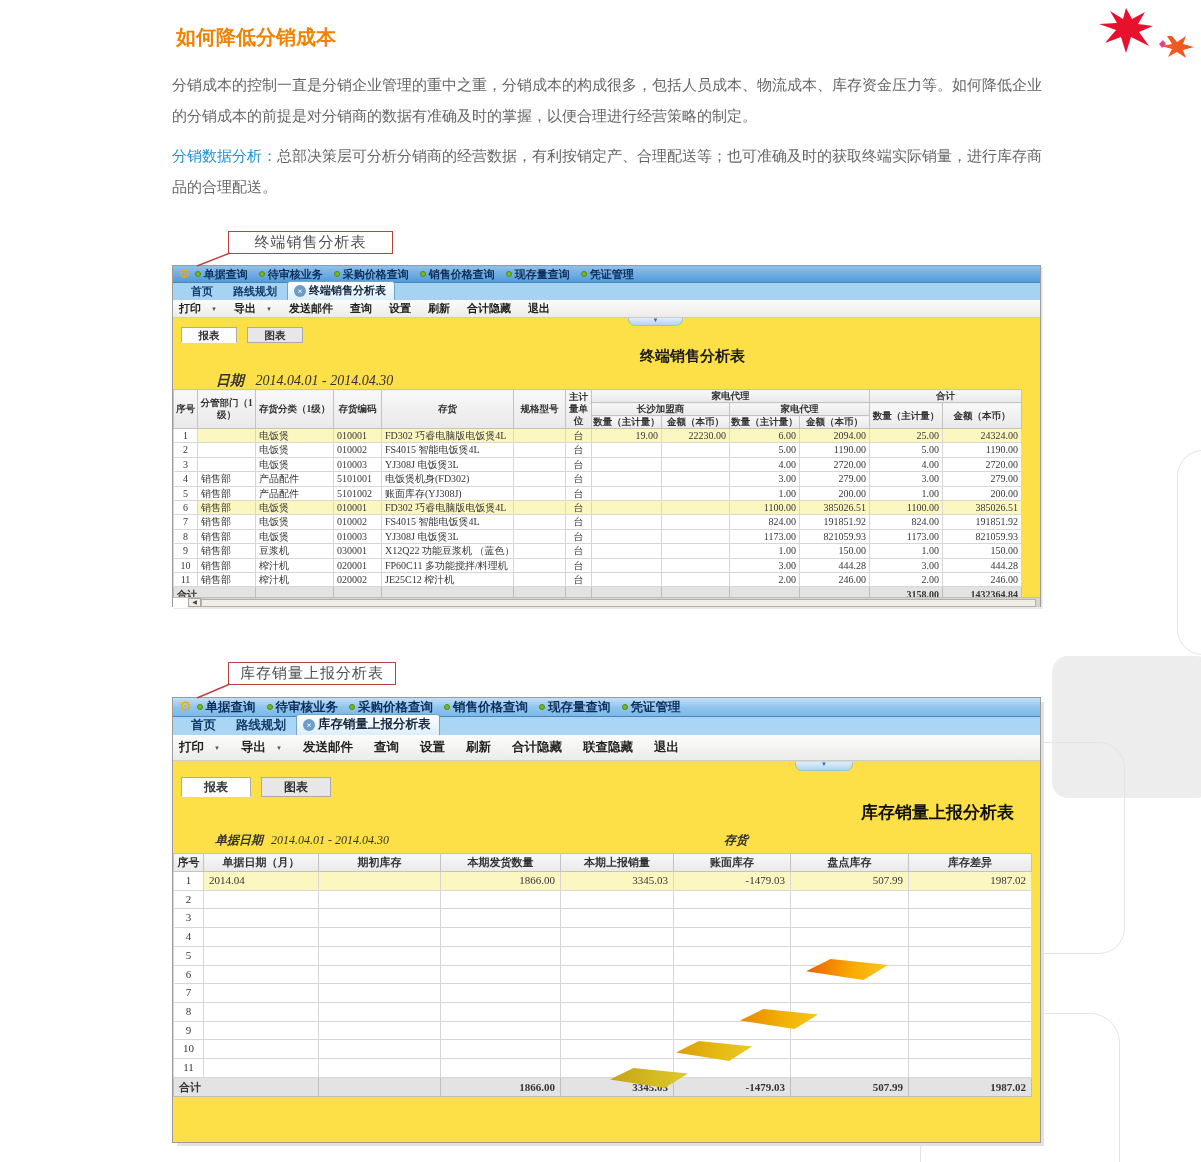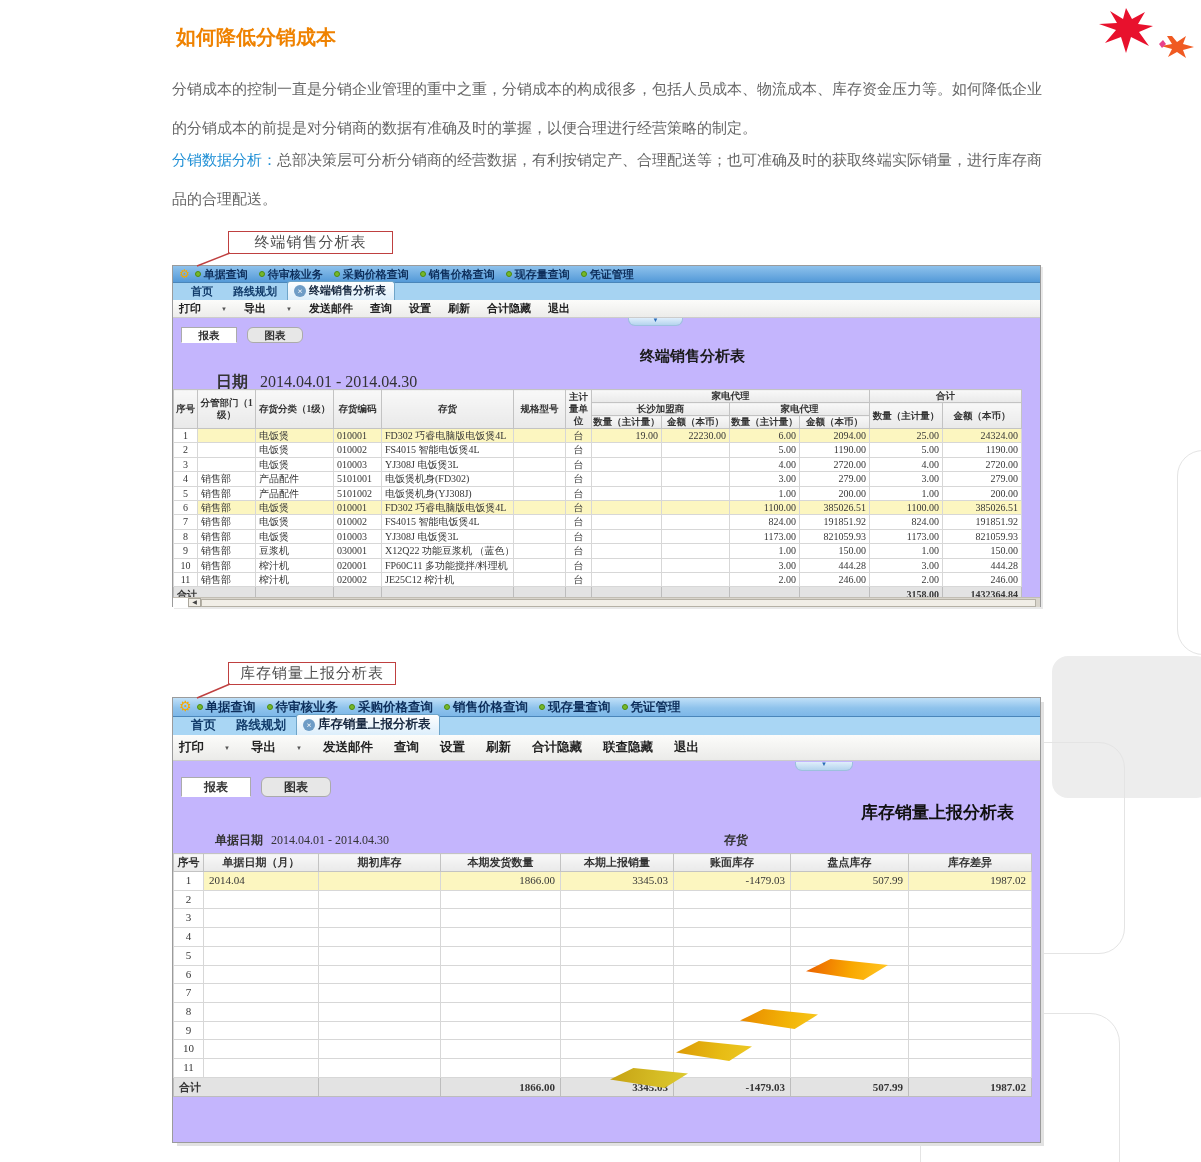--- a/index.html
+++ b/index.html
@@ -13,21 +13,21 @@
   .decor-box-fill { position:absolute; background:#ededed; border-radius:16px; z-index:0; }
   .decor-stars { position:absolute; left:1093px; top:6px; z-index:1; }
   .para-shape { position:absolute; z-index:5; clip-path:polygon(30% 0%,100% 28%,70% 100%,0% 58%); }
   .ps1 { left:806px; top:959px; width:82px; height:21px; background:linear-gradient(100deg,#ec6500 5%,#f9a800 55%,#ffc321 95%); }
   .ps2 { left:740px; top:1009px; width:78px; height:20px; background:linear-gradient(100deg,#e98b00 5%,#f2b306 60%,#f7c41a 95%); }
   .ps3 { left:676px; top:1041px; width:76px; height:20px; background:linear-gradient(100deg,#dd9c07 5%,#e7bc14 60%,#ecc724 95%); }
   .ps4 { left:610px; top:1068px; width:78px; height:20px; background:linear-gradient(100deg,#c7a315 5%,#d5bc24 60%,#dcc82e 95%); }
 
   
   .page-title { position:absolute; left:176px; top:24px; font-size:20px; font-weight:bold; color:#ef8200; }
-  .para { position:absolute; left:172px; width:872px; font-size:15px; color:#666; line-height:39px; }
+  .para { position:absolute; left:172px; width:872px; font-size:15px; color:#666; line-height:31px; }
   .para1 { top:70px; }
   .para2 { top:141px; }
   .blue-label { color:#2090d6; }
 
   
   .callout { position:absolute; border:1px solid #bf4040; background:#fff; height:23px;
              font-size:15px; color:#4f4f4f; text-align:center; line-height:21px; z-index:4; letter-spacing:1px; }
   .callout1 { left:228px; top:231px; width:165px; }
   .callout2 { left:228px; top:662px; width:168px; }
   .leader { position:absolute; z-index:4; }
@@ -56,48 +56,48 @@
   .activetab { display:inline-flex; align-items:center; gap:3px; font-weight:bold; color:#16273f;
                background:linear-gradient(#fefefe,#dceefb); border:1px solid #6fa5c9; border-bottom:none;
                border-radius:3px 3px 0 0; padding:1px 8px 2px 6px; font-size:11px; }
   .shot2 .activetab { font-size:12.5px; }
   .close-ico { display:inline-block; width:12px; height:12px; border-radius:50%; background:#6e9cc6; color:#fff;
                font-size:9px; line-height:12px; text-align:center; font-weight:bold; }
 
   .toolbar { display:flex; align-items:center; border-bottom:1px solid #cccccb; padding-left:6px; }
   .shot1 .toolbar { height:18px; background:linear-gradient(#fcfcfa,#ececea); }
   .shot2 .toolbar { height:26px; background:linear-gradient(#fcfcfa,#ebebe9); }
-  .titem { display:inline-flex; align-items:center; gap:20px; color:#222; font-weight:bold; }
+  .titem { display:inline-flex; align-items:center; gap:10px; color:#222; font-weight:bold; }
   .shot1 .titem { font-size:11px; margin-right:17px; }
   .shot2 .titem { font-size:12.5px; margin-right:21px; }
   .caret { font-size:6px; color:#555; }
 
-  .content { position:relative; background:#c4b5fd; }
+  .content { position:relative; background:#fde047; }
   .shot1 .content { height:289px; }
   .shot2 .content { height:381px; }
 
   .pill { position:absolute; height:8px; background:linear-gradient(#dfeefb,#b5d4ee); border:1px solid #9dc0de; border-top:none;
           border-radius:0 0 7px 7px; text-align:center; line-height:5px; color:#2b6cb8; font-size:6px; }
   .pill1 { left:455px; top:0; width:55px; }
   .pill2 { left:622px; top:1px; width:58px; height:9px; }
 
   .viewtabs { position:absolute; display:flex; }
   .vtabs1 { left:8px; top:9px; }
   .vtabs2 { left:8px; top:16px; }
   .vtab { text-align:center; font-weight:bold; color:#333; border:1px solid #ababab; background:#e7e7e7; }
   .vtabs1 .vtab { font-size:10.5px; width:56px; height:16px; line-height:15px; }
   .vtabs2 .vtab { font-size:12px; width:70px; height:20px; line-height:19px; }
   .vtab.on { background:#fff; border-bottom-color:#fff; }
-  .vtab + .vtab { margin-left:10px;border-radius:6px; }
+  .vtab + .vtab { margin-left:10px; }
 
   .rtitle1 { position:absolute; top:29px; left:0; right:0; text-align:center; transform:translateX(86px);
              font-size:15px; font-weight:bold; color:#1a1a1a; }
   .rtitle2 { position:absolute; top:40px; right:26px; font-size:17px; font-weight:bold; color:#111; }
 
-  .filterline { position:absolute; font-size:16px; color:#333; }
+  .filterline { position:absolute; font-size:14px; color:#333;font-style:italic; }
   .filter1 { left:43px; top:54px; }
   .filter2 { left:42px; top:71px; font-size:12px; width:800px; }
   .flabel { font-weight:bold; margin-right:8px; }
   .f-item { position:absolute; top:0; white-space:nowrap; }
 
   
   table { border-collapse:collapse; table-layout:fixed; position:absolute; left:0; background:#fff; }
   #t1 { top:71px; width:848px; font-size:10px; }
   #t2 { top:92px; width:858px; font-size:11px; }
   th,td { border:1px solid #d7d7d7; overflow:hidden; white-space:nowrap; }
@@ -326,21 +326,21 @@
               <td class="r">3.00</td>
               <td class="r">279.00</td>
               <td class="r">3.00</td>
               <td class="r">279.00</td>
             </tr>
             <tr>
               <td class="c">5</td>
               <td class="l">销售部</td>
               <td class="l">产品配件</td>
               <td class="l">5101002</td>
-              <td class="l">电饭煲机身(YJ308J)</td>
+              <td class="l">账面库存(YJ308J)</td>
               <td class="l"></td>
               <td class="c">台</td>
               <td class="r"></td>
               <td class="r"></td>
               <td class="r">1.00</td>
               <td class="r">200.00</td>
               <td class="r">1.00</td>
               <td class="r">200.00</td>
             </tr>
             <tr class="hl">

